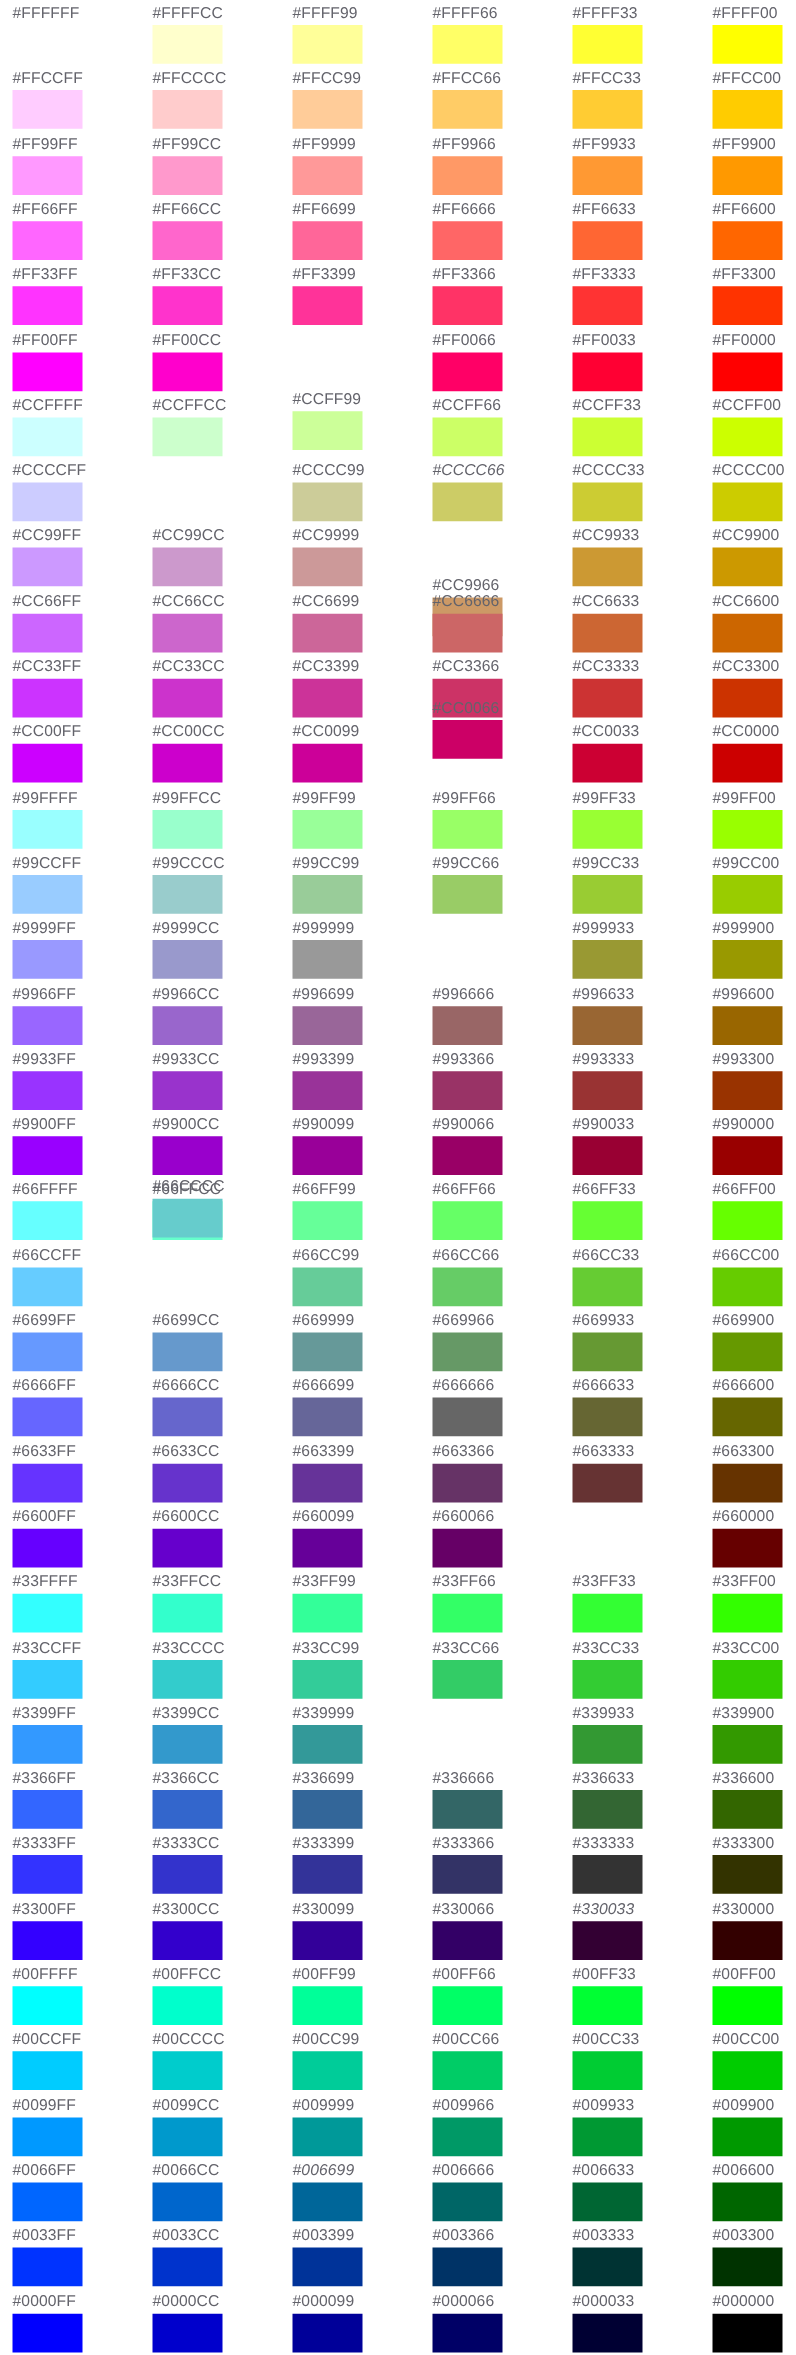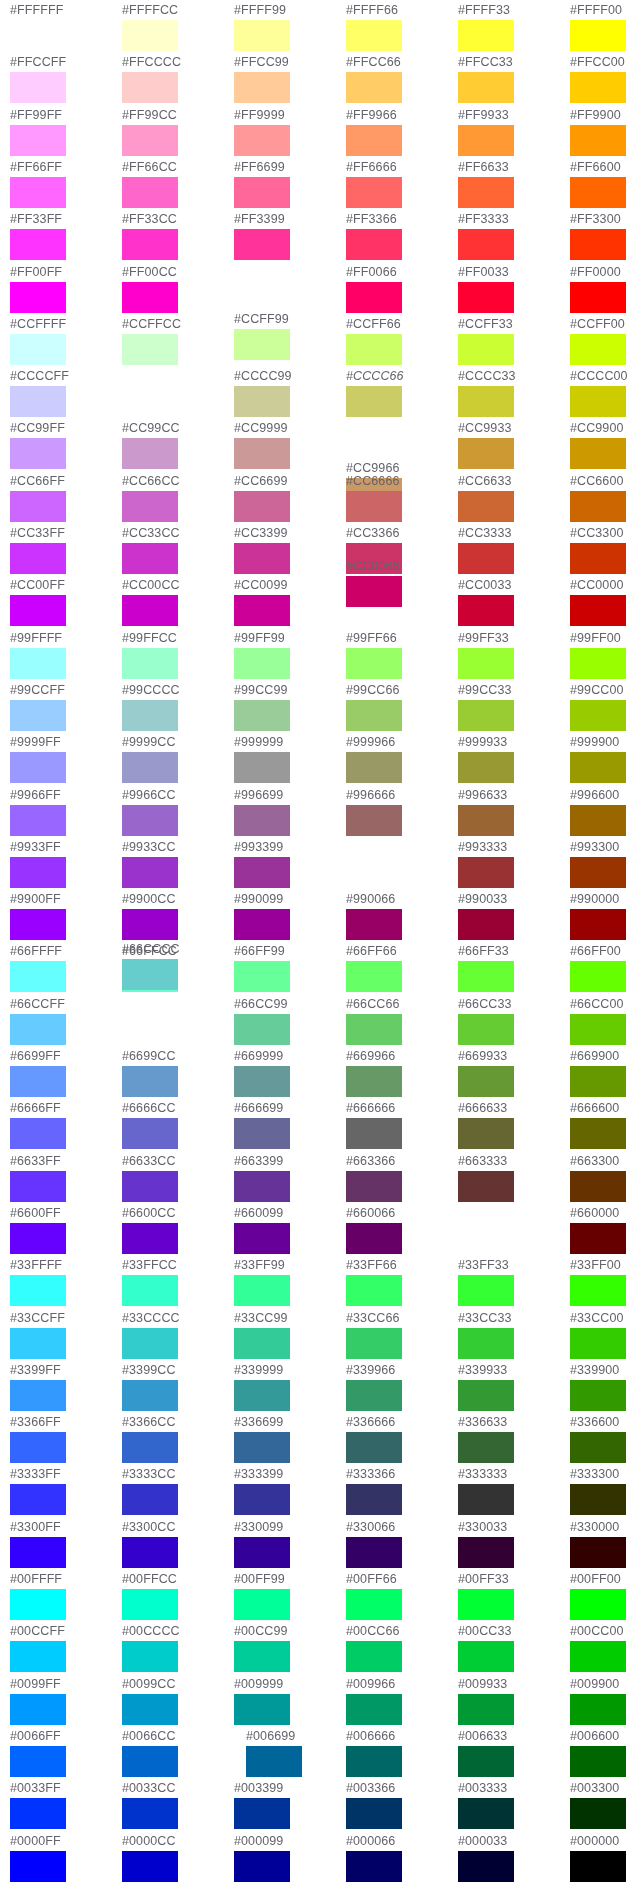--- a/index.html
+++ b/index.html
@@ -382,24 +382,20 @@
       <div class="swatch-chip" title="#9999FF" style="background: rgb(153, 153, 255);"></div>
     </div>
     <div class="swatch-cell" style="left: 112px; top: 732.2px;">
       <div class="swatch-label">#9999CC</div>
       <div class="swatch-chip" title="#9999CC" style="background: rgb(153, 153, 204);"></div>
     </div>
     <div class="swatch-cell" style="left: 224px; top: 732.2px;">
       <div class="swatch-label">#999999</div>
       <div class="swatch-chip" title="#999999" style="background: rgb(153, 153, 153);"></div>
     </div>
-    <div class="swatch-cell" style="left: 336px; top: 732.2px;">
-      <div class="swatch-label">#999966</div>
-      <div class="swatch-chip" title="#999966" style="background: rgb(153, 153, 102);"></div>
-    </div>
     <div class="swatch-cell" style="left: 448px; top: 732.2px;">
       <div class="swatch-label">#999933</div>
       <div class="swatch-chip" title="#999933" style="background: rgb(153, 153, 51);"></div>
     </div>
     <div class="swatch-cell" style="left: 560px; top: 732.2px;">
       <div class="swatch-label">#999900</div>
       <div class="swatch-chip" title="#999900" style="background: rgb(153, 153, 0);"></div>
     </div>
     <div class="swatch-cell" style="left: 0px; top: 784.5px;">
       <div class="swatch-label">#9966FF</div>
@@ -430,20 +426,24 @@
       <div class="swatch-chip" title="#9933FF" style="background: rgb(153, 51, 255);"></div>
     </div>
     <div class="swatch-cell" style="left: 112px; top: 836.8px;">
       <div class="swatch-label">#9933CC</div>
       <div class="swatch-chip" title="#9933CC" style="background: rgb(153, 51, 204);"></div>
     </div>
     <div class="swatch-cell" style="left: 224px; top: 836.8px;">
       <div class="swatch-label">#993399</div>
       <div class="swatch-chip" title="#993399" style="background: rgb(153, 51, 153);"></div>
     </div>
+    <div class="swatch-cell" style="left: 336px; top: 836.8px;">
+      <div class="swatch-label">#993366</div>
+      <div class="swatch-chip" title="#993366" style="background: rgb(153, 51, 102);"></div>
+    </div>
     <div class="swatch-cell" style="left: 448px; top: 836.8px;">
       <div class="swatch-label">#993333</div>
       <div class="swatch-chip" title="#993333" style="background: rgb(153, 51, 51);"></div>
     </div>
     <div class="swatch-cell" style="left: 560px; top: 836.8px;">
       <div class="swatch-label">#993300</div>
       <div class="swatch-chip" title="#993300" style="background: rgb(153, 51, 0);"></div>
     </div>
     <div class="swatch-cell" style="left: 0px; top: 889.1px;">
       <div class="swatch-label">#9900FF</div>
@@ -662,24 +662,20 @@
       <div class="swatch-chip" title="#3399FF" style="background: rgb(51, 153, 255);"></div>
     </div>
     <div class="swatch-cell" style="left: 112px; top: 1359.8px;">
       <div class="swatch-label">#3399CC</div>
       <div class="swatch-chip" title="#3399CC" style="background: rgb(51, 153, 204);"></div>
     </div>
     <div class="swatch-cell" style="left: 224px; top: 1359.8px;">
       <div class="swatch-label">#339999</div>
       <div class="swatch-chip" title="#339999" style="background: rgb(51, 153, 153);"></div>
     </div>
-    <div class="swatch-cell" style="left: 336px; top: 1359.8px;">
-      <div class="swatch-label">#339966</div>
-      <div class="swatch-chip" title="#339966" style="background: rgb(51, 153, 102);"></div>
-    </div>
     <div class="swatch-cell" style="left: 448px; top: 1359.8px;">
       <div class="swatch-label">#339933</div>
       <div class="swatch-chip" title="#339933" style="background: rgb(51, 153, 51);"></div>
     </div>
     <div class="swatch-cell" style="left: 560px; top: 1359.8px;">
       <div class="swatch-label">#339900</div>
       <div class="swatch-chip" title="#339900" style="background: rgb(51, 153, 0);"></div>
     </div>
     <div class="swatch-cell" style="left: 0px; top: 1412.1px;">
       <div class="swatch-label">#3366FF</div>
@@ -738,21 +734,21 @@
       <div class="swatch-chip" title="#3300CC" style="background: rgb(51, 0, 204);"></div>
     </div>
     <div class="swatch-cell" style="left: 224px; top: 1516.7px;">
       <div class="swatch-label">#330099</div>
       <div class="swatch-chip" title="#330099" style="background: rgb(51, 0, 153);"></div>
     </div>
     <div class="swatch-cell" style="left: 336px; top: 1516.7px;">
       <div class="swatch-label">#330066</div>
       <div class="swatch-chip" title="#330066" style="background: rgb(51, 0, 102);"></div>
     </div>
-    <div class="swatch-cell" style="left: 448px; top: 1516.7px;">
+    <div class="swatch-cell" style="left: 448px; top: 1516.7px; font-style: italic;">
       <div class="swatch-label">#330033</div>
       <div class="swatch-chip" title="#330033" style="background: rgb(51, 0, 51);"></div>
     </div>
     <div class="swatch-cell" style="left: 560px; top: 1516.7px;">
       <div class="swatch-label">#330000</div>
       <div class="swatch-chip" title="#330000" style="background: rgb(51, 0, 0);"></div>
     </div>
     <div class="swatch-cell" style="left: 0px; top: 1569px;">
       <div class="swatch-label">#00FFFF</div>
       <div class="swatch-chip" title="#00FFFF" style="background: rgb(0, 255, 255);"></div>
@@ -826,21 +822,21 @@
       <div class="swatch-chip" title="#009900" style="background: rgb(0, 153, 0);"></div>
     </div>
     <div class="swatch-cell" style="left: 0px; top: 1725.9px;">
       <div class="swatch-label">#0066FF</div>
       <div class="swatch-chip" title="#0066FF" style="background: rgb(0, 102, 255);"></div>
     </div>
     <div class="swatch-cell" style="left: 112px; top: 1725.9px;">
       <div class="swatch-label">#0066CC</div>
       <div class="swatch-chip" title="#0066CC" style="background: rgb(0, 102, 204);"></div>
     </div>
-    <div class="swatch-cell" style="left: 236px; top: 1725.9px;">
+    <div class="swatch-cell" style="left: 224px; top: 1725.9px; font-style: italic;">
       <div class="swatch-label">#006699</div>
       <div class="swatch-chip" title="#006699" style="background: rgb(0, 102, 153);"></div>
     </div>
     <div class="swatch-cell" style="left: 336px; top: 1725.9px;">
       <div class="swatch-label">#006666</div>
       <div class="swatch-chip" title="#006666" style="background: rgb(0, 102, 102);"></div>
     </div>
     <div class="swatch-cell" style="left: 448px; top: 1725.9px;">
       <div class="swatch-label">#006633</div>
       <div class="swatch-chip" title="#006633" style="background: rgb(0, 102, 51);"></div>

